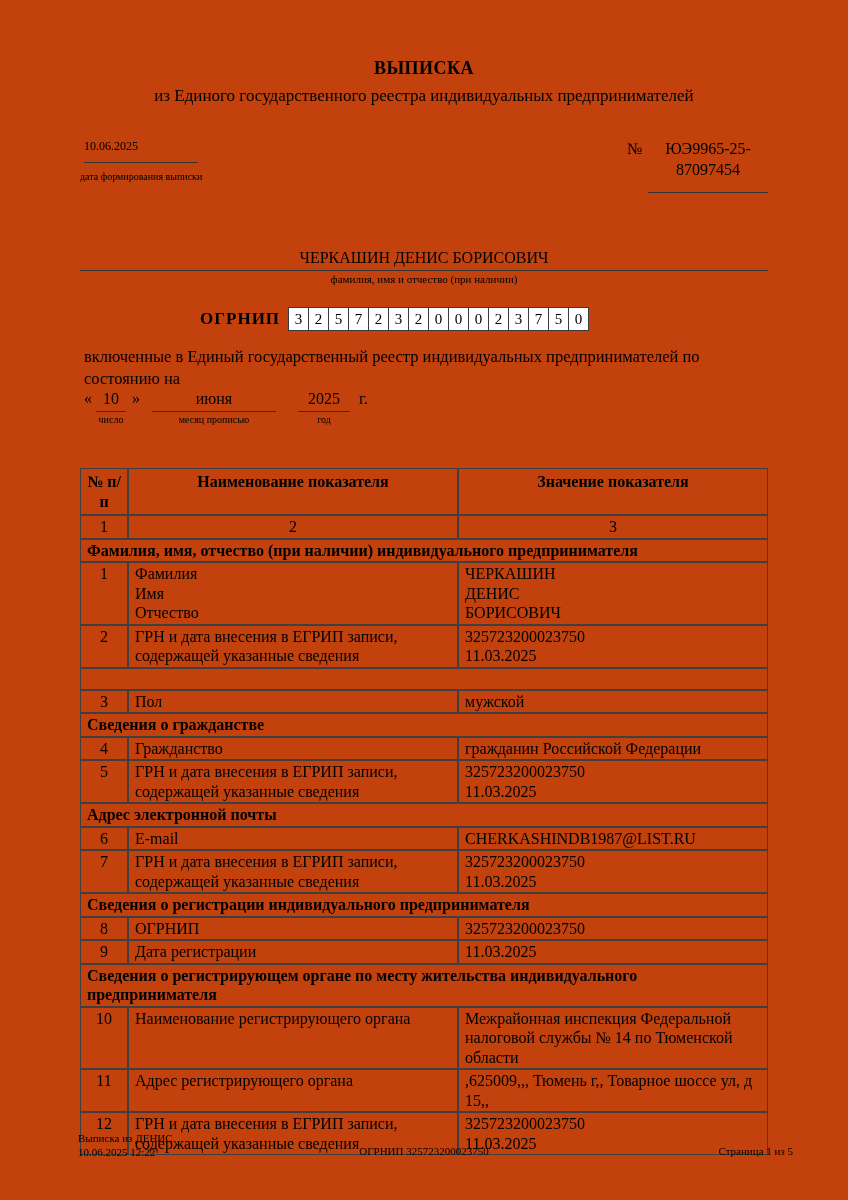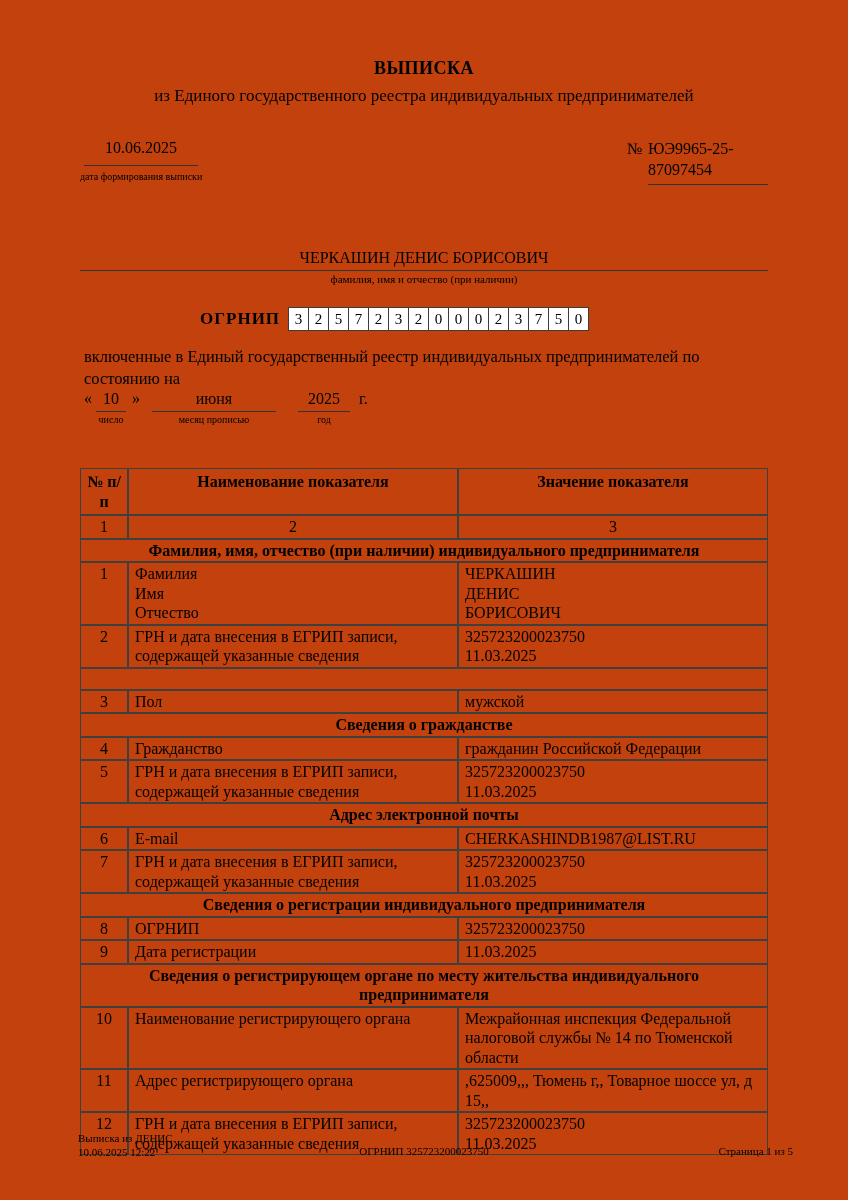--- a/index.html
+++ b/index.html
@@ -7,25 +7,25 @@
     position:relative;
     width:848px;height:1200px;
     background:#c2410c;
     font-family:"Liberation Serif", serif;
     color:#000;
     overflow:hidden;
   }
   .doc-title{position:absolute;top:58px;left:0;width:100%;text-align:center;font-weight:bold;font-size:18px;letter-spacing:.5px;}
   .doc-subtitle{position:absolute;top:86px;left:0;width:100%;text-align:center;font-weight:normal;font-size:17px;}
 
-  .date-block{position:absolute;left:84px;top:139px;width:114px;text-align:center;font-size:16px;border-bottom:1px solid #333;padding-bottom:8px;}
+  .date-block{position:absolute;left:84px;top:139px;width:114px;font-size:12px;border-bottom:1px solid #333;padding-bottom:8px;}
   .date-caption{position:absolute;left:80px;top:171px;width:122px;text-align:center;font-size:10px;white-space:nowrap;}
 
   .number-label{position:absolute;left:627px;top:140px;font-size:16px;}
-  .number-value{position:absolute;left:648px;top:139px;width:120px;text-align:left;font-size:16px;line-height:1.3;border-bottom:1px solid #333;padding-bottom:3px;}
+  .number-value{position:absolute;left:648px;top:139px;width:120px;text-align:center;font-size:16px;line-height:1.3;border-bottom:1px solid #333;padding-bottom:11px;}
 
   .intro-text{position:absolute;left:84px;top:224px;font-size:16px;}
   .name-block{position:absolute;left:80px;top:249px;width:688px;text-align:center;}
   .name-value{font-size:16px;border-bottom:1px solid #333;padding-bottom:3px;}
   .name-caption{font-size:11px;padding-top:2px;}
 
   .ogrnip-row{position:absolute;left:200px;top:307px;display:flex;align-items:center;}
   .ogrnip-label{font-weight:bold;font-size:17px;margin-right:9px;letter-spacing:1px;}
   .ogrnip-boxes{display:flex;}
   .digit-box{display:inline-block;width:19px;height:22px;border:1px solid #3c3c3c;margin-left:-1px;text-align:center;font-size:15px;line-height:22px;background:#fff;}
@@ -41,21 +41,21 @@
   .dw-close{margin-left:6px;}
   .dw-month{width:124px;margin-left:12px;}
   .dw-year{width:52px;margin-left:22px;}
   .dw-suffix{margin-left:9px;}
 
   .main-table{position:absolute;left:80px;top:468px;width:688px;border-collapse:separate;border-spacing:0;font-size:16px;line-height:1.22;table-layout:fixed;}
   .main-table th,.main-table td{border:1px solid #3f3f3f;padding:1px 6px;vertical-align:top;overflow:hidden;}
   .main-table th{font-weight:bold;text-align:center;padding:3px 6px;}
   .cell-colnum{text-align:center;}
   .cell-num{text-align:center;}
-  .cell-section{font-weight:bold;text-align:center;}
+  .cell-section{font-weight:bold;}
   .cell-empty{height:18px;}
   .cell-name,.cell-value{white-space:pre-line;}
 
   .footer-left{position:absolute;left:78px;top:1131px;font-size:11px;line-height:1.3;}
   .footer-center{position:absolute;left:80px;top:1145px;width:688px;text-align:center;font-size:11px;}
   .footer-right{position:absolute;right:55px;top:1145px;font-size:11px;}
 </style>
 </head>
 <body>
 

